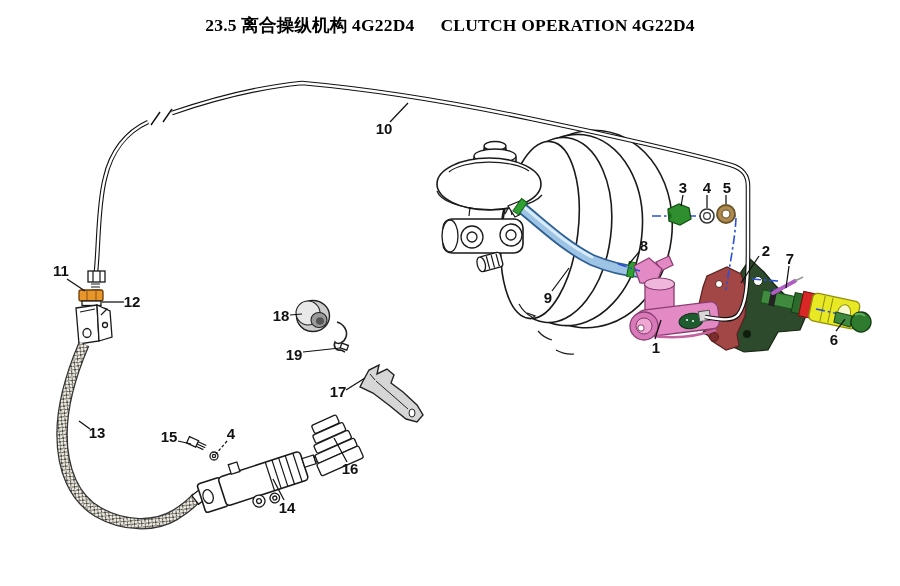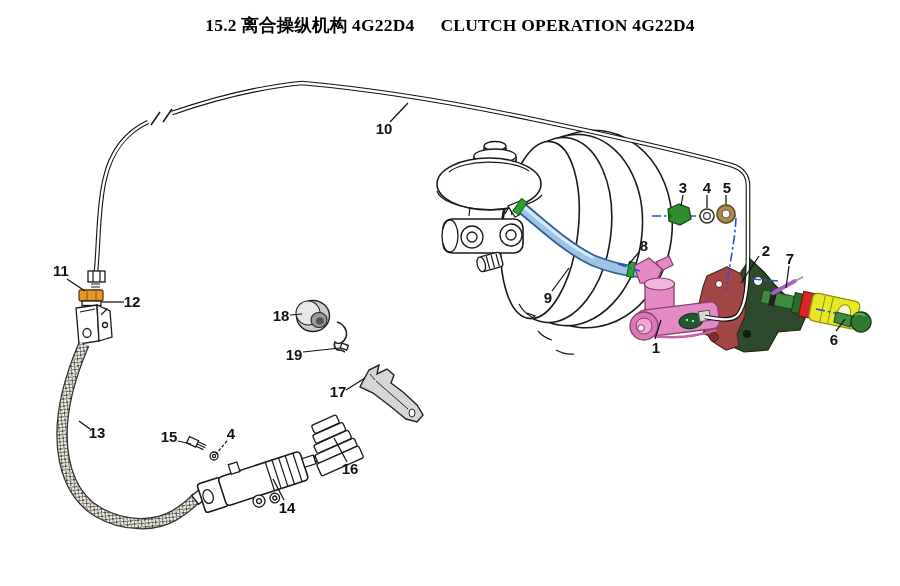--- a/index.html
+++ b/index.html
@@ -26,21 +26,21 @@
   .grn{fill:var(--part-green);stroke:#1c4f1c;stroke-width:1.2;}
   .clamp{fill:var(--clamp-green);stroke:#145c14;stroke-width:1;}
   .yel{fill:var(--yellow);stroke:#8f8f0a;stroke-width:1.3;}
   .red{fill:var(--red);stroke:#7a1010;stroke-width:1;}
 </style>
 </head>
 <body>
 
 <div id="page">
 
-  <div id="title"><span>15.2  离合操纵机构 4G22D4</span><span class="gap"></span><span>CLUTCH OPERATION 4G22D4</span></div>
+  <div id="title"><span>23.5  离合操纵机构 4G22D4</span><span class="gap"></span><span>CLUTCH OPERATION 4G22D4</span></div>
 
   <svg width="900" height="586" viewBox="0 0 900 586">
     <defs>
       <pattern id="braid" width="5" height="5" patternUnits="userSpaceOnUse" patternTransform="rotate(40)">
         <rect width="5" height="5" fill="#ece9e2"></rect>
         <path d="M0,0 L5,5 M5,0 L0,5" stroke="#4a473e" stroke-width="1"></path>
       </pattern>
     </defs>
 
     <g>

